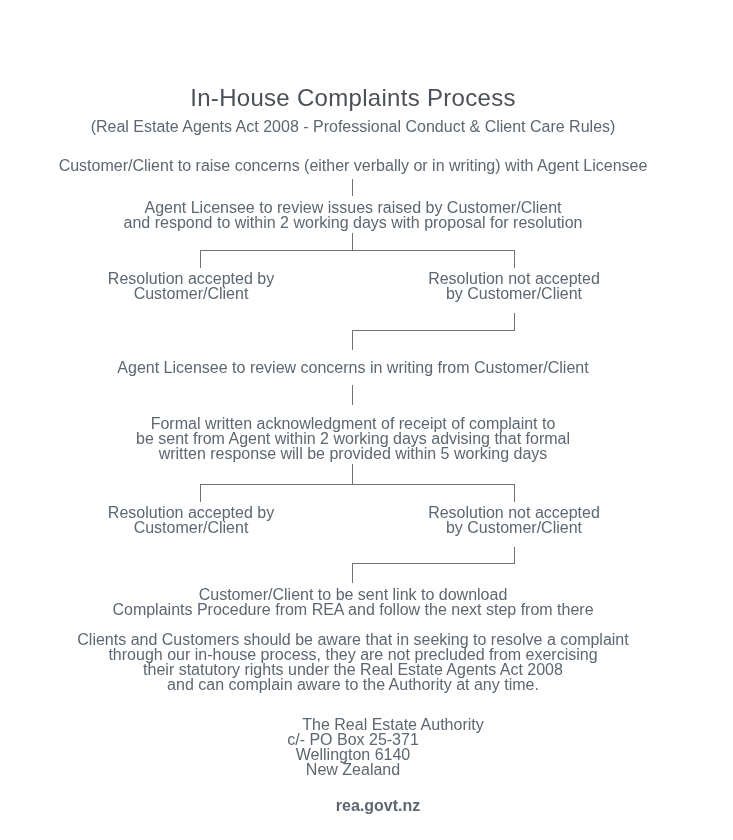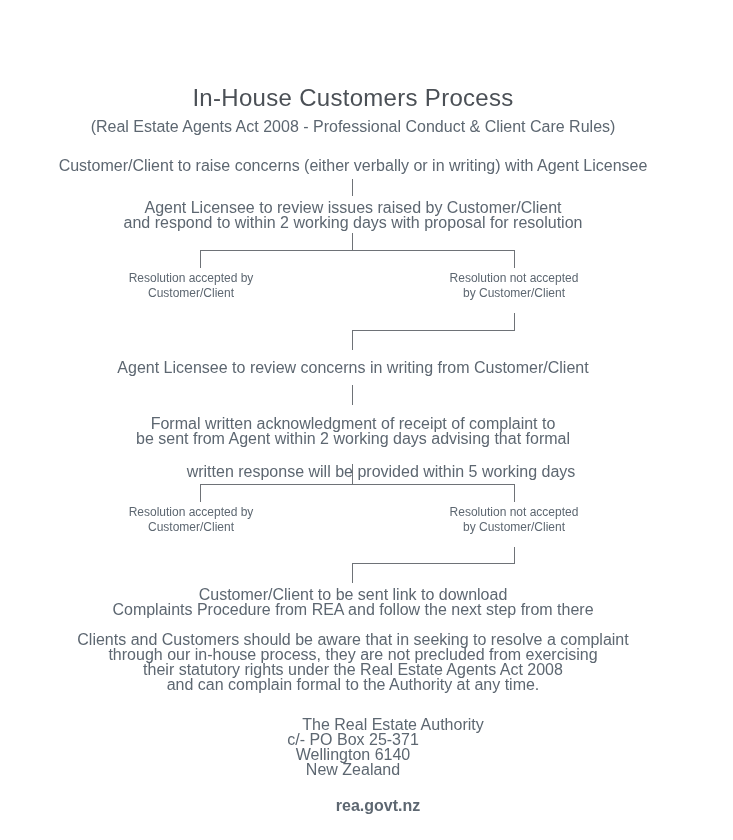--- a/index.html
+++ b/index.html
@@ -29,35 +29,35 @@
   .title{
     font-size:24px;
     line-height:28px;
     color:var(--title);
     letter-spacing:0.3px;
   }
   .label{
     position:absolute;
     width:180px;
     text-align:center;
-    font-size:12px;
+    font-size:16px;
     line-height:15px;
     color:var(--body);
     white-space:nowrap;
   }
   .vline{position:absolute;width:1px;background:var(--line);}
   .hline{position:absolute;height:1px;background:var(--line);}
   .bold{font-weight:700;}
 </style>
 </head>
 <body>
 
 <div class="canvas">
 
-  <div class="txt title" style="top:84px;">In-House Customers Process</div>
+  <div class="txt title" style="top:84px;">In-House Complaints Process</div>
   <div class="txt" style="top:119px;">(Real Estate Agents Act 2008 - Professional Conduct &amp; Client Care Rules)</div>
 
   <div class="txt" style="top:158px;">Customer/Client to raise concerns (either verbally or in writing) with Agent Licensee</div>
 
   <div class="vline" style="left:352px;top:179px;height:17px;"></div>
 
   <div>
     <div class="txt" style="top:200px;">Agent Licensee to review issues raised by Customer/Client</div>
     <div class="txt" style="top:215px;">and respond to within 2 working days with proposal for resolution</div>
   </div>
@@ -80,21 +80,21 @@
   <div class="hline" style="left:352px;top:330px;width:163px;"></div>
   <div class="vline" style="left:352px;top:330px;height:20px;"></div>
 
   <div class="txt" style="top:360px;">Agent Licensee to review concerns in writing from Customer/Client</div>
 
   <div class="vline" style="left:352px;top:385px;height:20px;"></div>
 
   <div>
     <div class="txt" style="top:416px;text-align:center;">Formal written acknowledgment of receipt of complaint to</div>
     <div class="txt" style="top:431px;">be sent from Agent within 2 working days advising that formal</div>
-    <div class="txt" style="top:464px;margin-left:28px;">written response will be provided within 5 working days</div>
+    <div class="txt" style="top:446px;">written response will be provided within 5 working days</div>
   </div>
 
   <div class="vline" style="left:352px;top:464px;height:20px;"></div>
   <div class="hline" style="left:200px;top:484px;width:315px;"></div>
   <div class="vline" style="left:200px;top:484px;height:18px;"></div>
   <div class="vline" style="left:514px;top:484px;height:18px;"></div>
 
   <div class="label" style="left:101px;top:505px;">
     <div>Resolution accepted by</div>
     <div>Customer/Client</div>
@@ -110,21 +110,21 @@
 
   <div>
     <div class="txt" style="top:587px;">Customer/Client to be sent link to download</div>
     <div class="txt" style="top:602px;">Complaints Procedure from REA and follow the next step from there</div>
   </div>
 
   <div>
     <div class="txt" style="top:632px;">Clients and Customers should be aware that in seeking to resolve a complaint</div>
     <div class="txt" style="top:647px;">through our in-house process, they are not precluded from exercising</div>
     <div class="txt" style="top:662px;">their statutory rights under the Real Estate Agents Act 2008</div>
-    <div class="txt" style="top:677px;">and can complain formal to the Authority at any time.</div>
+    <div class="txt" style="top:677px;">and can complain aware to the Authority at any time.</div>
   </div>
 
   <div>
     <div class="txt" style="top:717px;margin-left:40px;">The Real Estate Authority</div>
     <div class="txt" style="top:732px;">c/- PO Box 25-371</div>
     <div class="txt" style="top:747px;">Wellington 6140</div>
     <div class="txt" style="top:762px;">New Zealand</div>
     <div class="txt bold" style="top:798px;padding-left:25px;">rea.govt.nz</div>
   </div>
 

